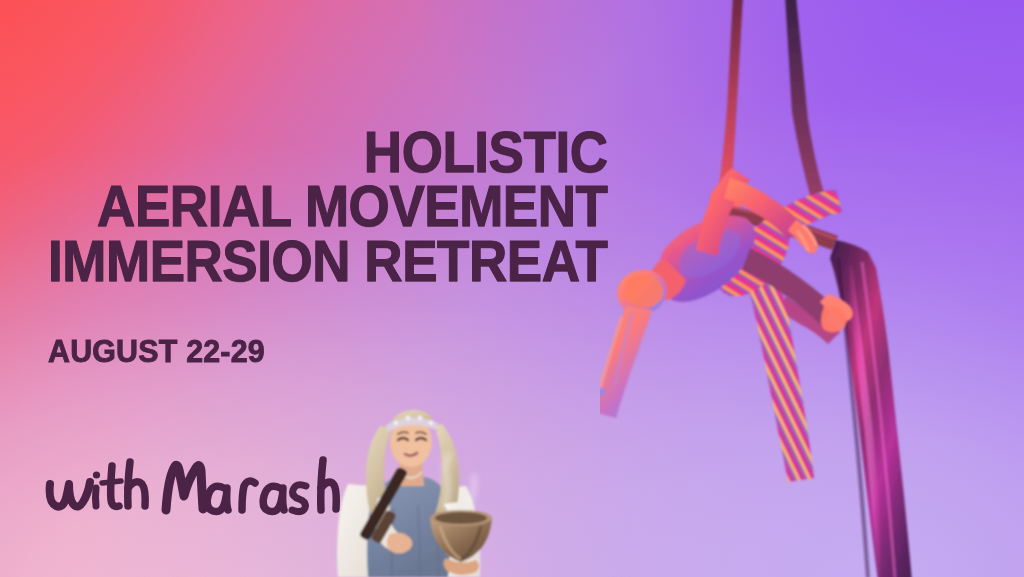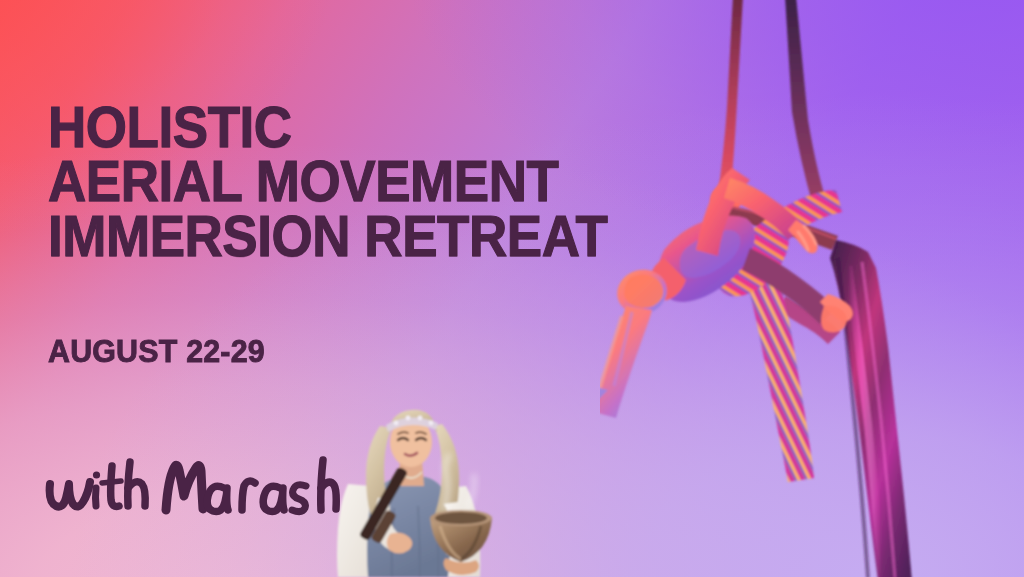--- a/index.html
+++ b/index.html
@@ -80,27 +80,28 @@
     position:absolute; inset:0;
     background:radial-gradient(ellipse 46% 58% at -6% -6%,
       rgba(253,78,80,0.95) 0%,
       rgba(252,85,92,0.62) 34%,
       rgba(250,95,115,0.24) 62%,
       rgba(248,105,135,0) 84%);
   }
 
   
   .headline {
-    position:absolute; left:48px; top:100px;
+    position:absolute; left:48px; top:125px;
     color:#4a2346;
     font-family:"Liberation Sans Narrow","Liberation Sans",sans-serif;
     font-weight:700;
     letter-spacing:-0.5px;
     line-height:0.955;
     z-index:9;
+    text-align:right;
   }
   .headline .hl-line {
     display:block;
     font-size:57px;
     transform:scaleX(0.93);
     transform-origin:left center;
     white-space:nowrap;
     text-shadow:0 1px 0 rgba(74,35,70,0.35);
     -webkit-text-stroke:1.1px #4a2346;
   }

